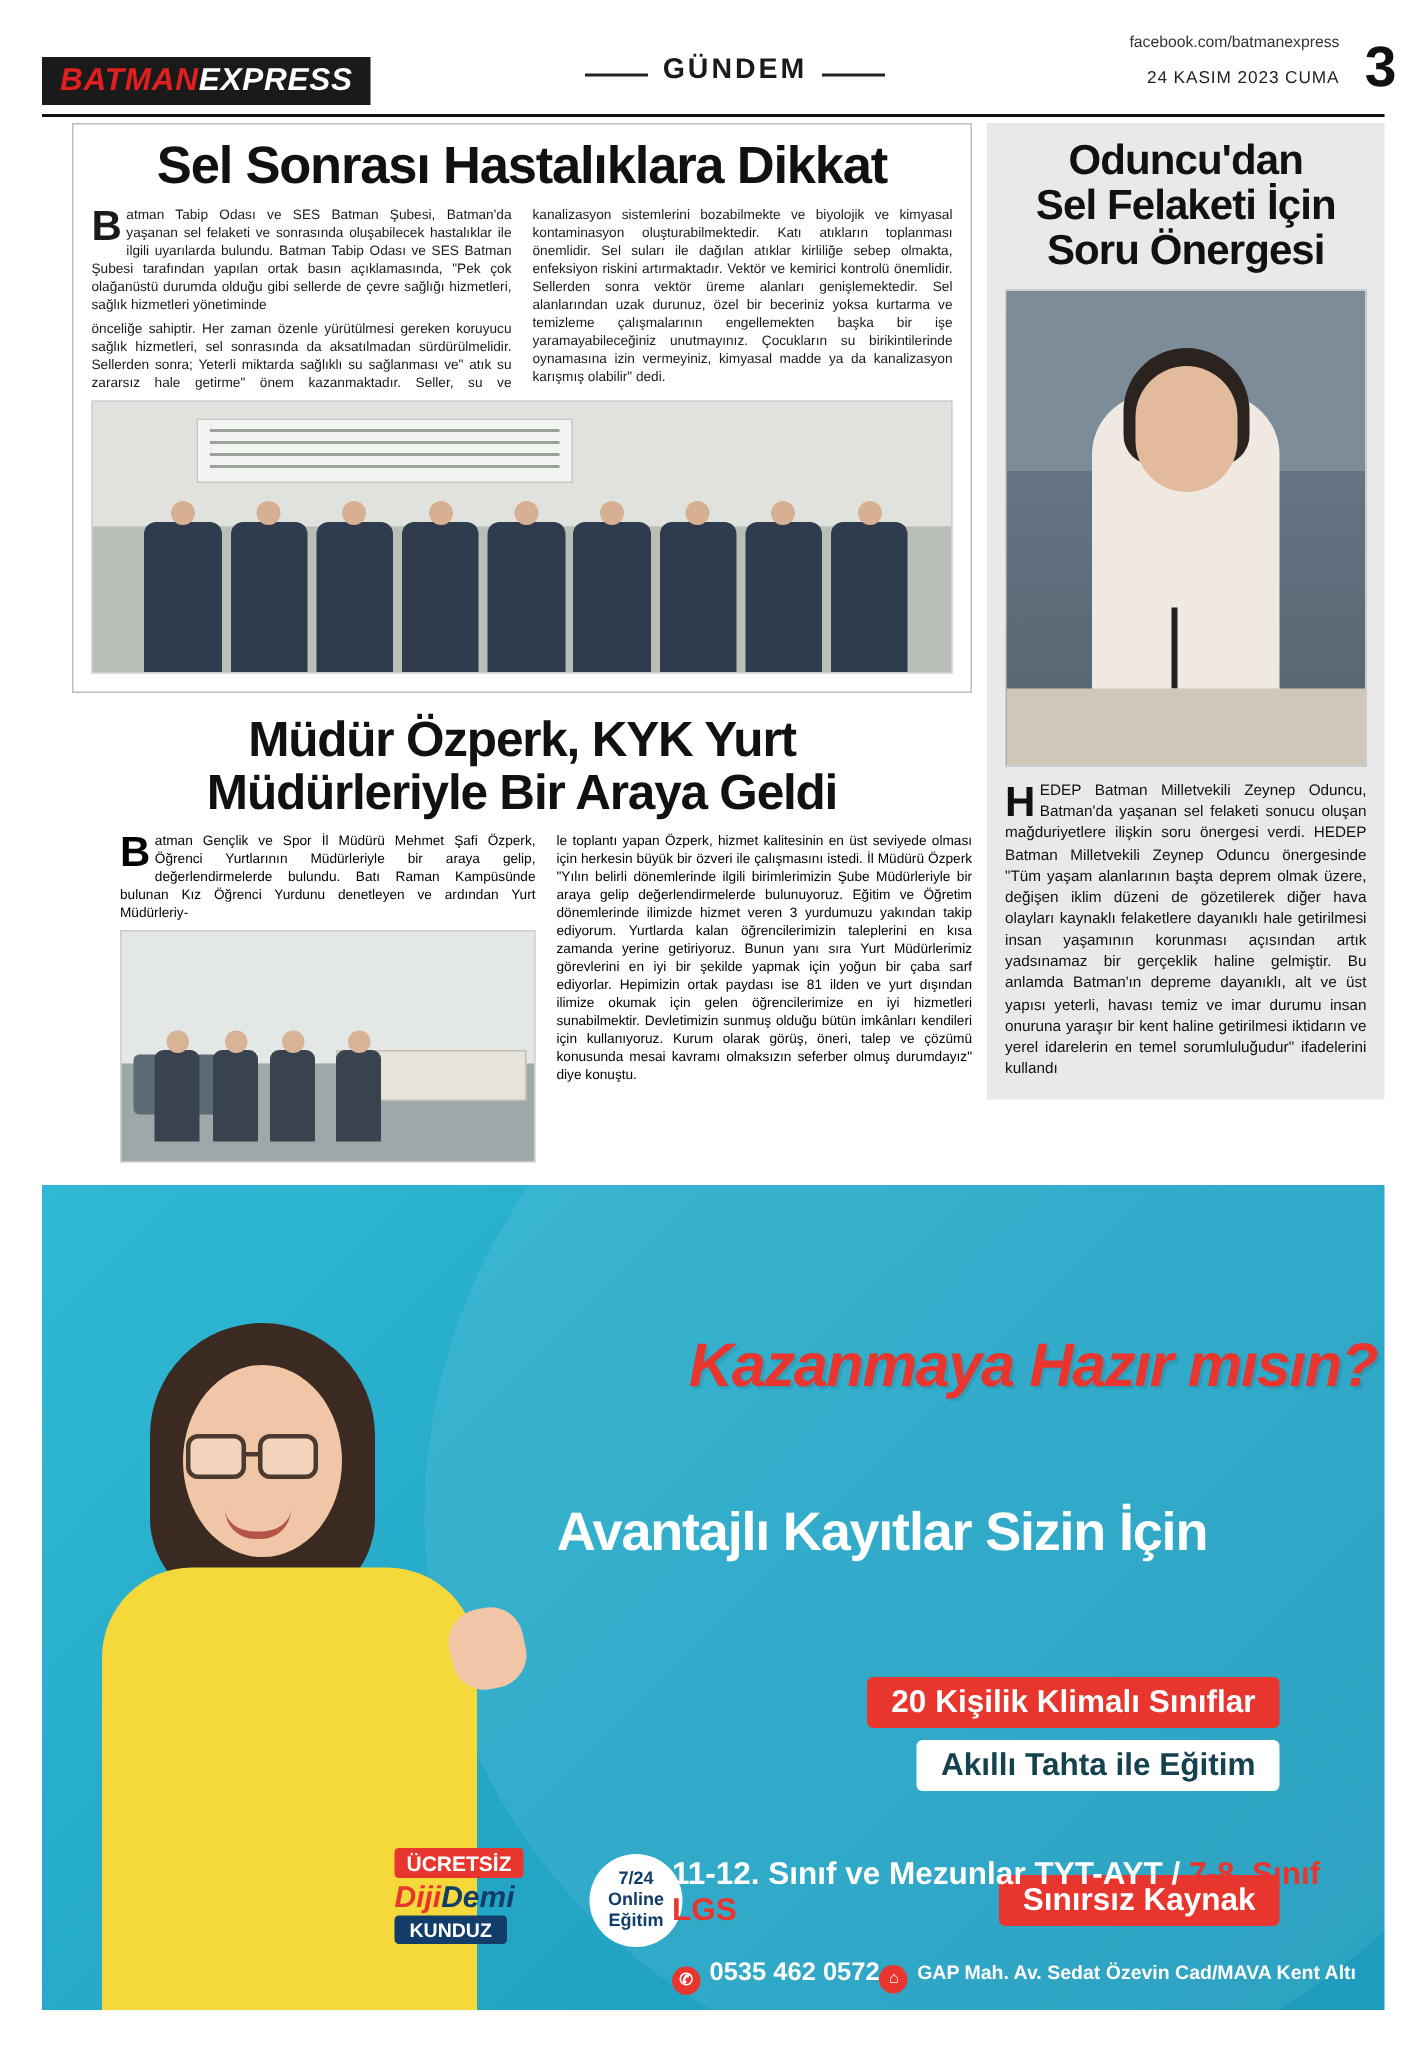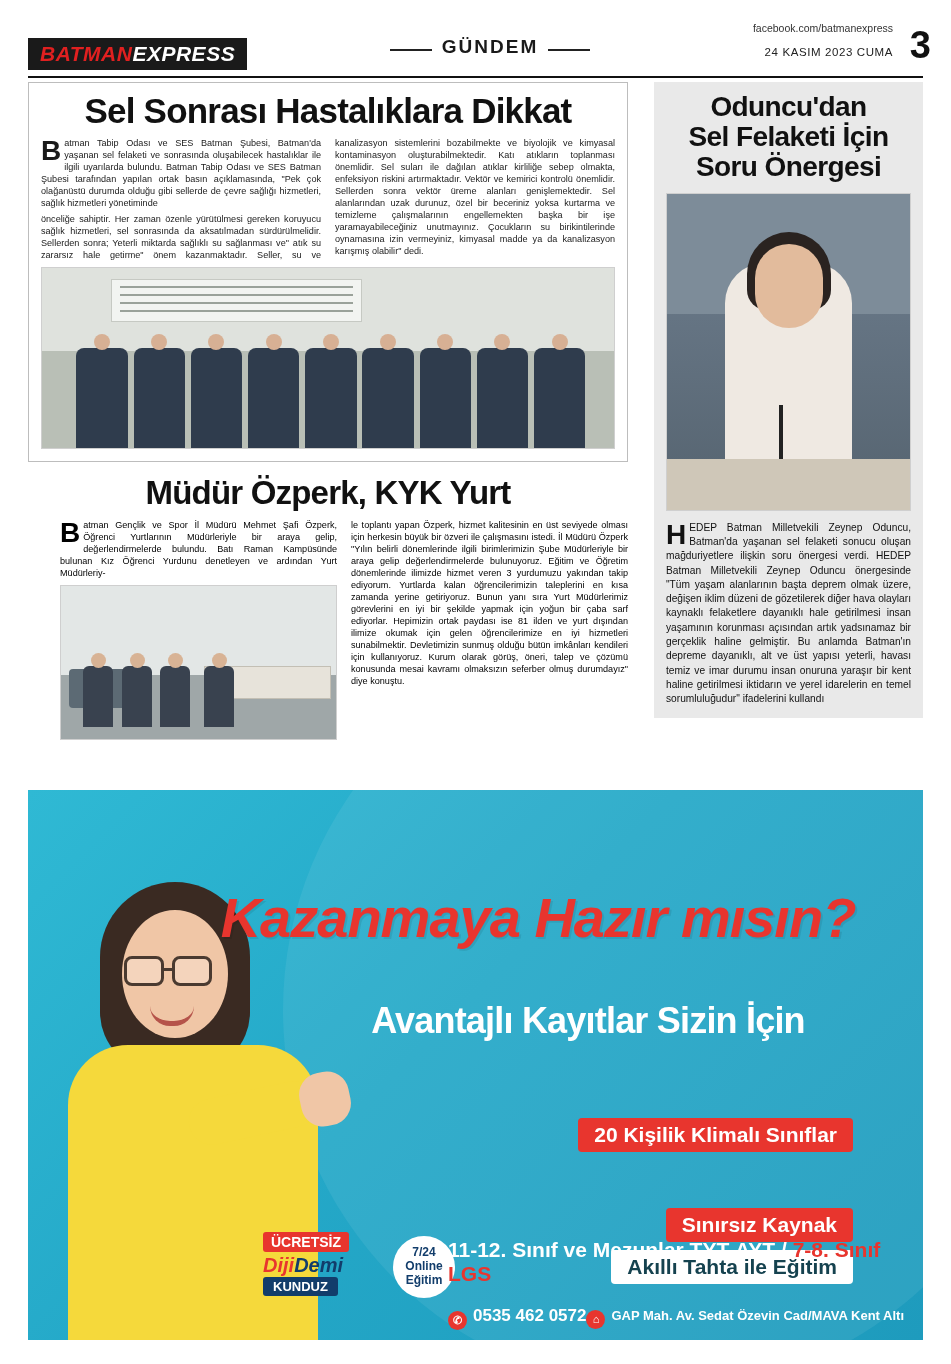--- a/index.html
+++ b/index.html
@@ -81,21 +81,21 @@
     left: 28px; right: 28px; top: 76px;
     height: 2px; background: #111;
   }
 
   
   .content {
     position: absolute;
     left: 28px; top: 82px;
     width: 895px;
   }
-  .cols { display: flex; gap: 26px; align-items: flex-start; }
+  .cols { display: flex; gap: 10px; align-items: flex-start; margin-left: 20px; }
   .col-left { width: 600px; }
   .col-right { width: 285px; background: #e9e9e9; padding: 10px 12px 12px 12px; }
 
   
   .story-box {
     border: 1px solid #bdbdbd;
     background: #fff;
     padding: 10px 12px 12px 12px;
   }
   .headline1 {
@@ -239,22 +239,22 @@
     position:absolute; left:262px; top:232px; width:50px; height:54px;
     background:#f0c6a6; border-radius:22px;
     transform:rotate(-12deg);
   }
   .ad-c1 {
     position:absolute; left:300px; top:32px; width:580px; text-align:center;
     color:#fff; font-weight:bold; font-size:66px; letter-spacing:-1px; line-height:1;
   }
   .ad-c1 .ile { font-size:34px; font-weight:bold; }
   .ad-script {
-    position:absolute; left:130px; top:100px; width:760px; text-align:center;
-    color:#e8352e; font-size:56px; font-style:italic; font-weight:bold;
+    position:absolute; left:130px; top:100px; width:760px; text-align:right;
+    color:#e8352e; font-size:41px; font-style:italic; font-weight:bold;
     letter-spacing:-1px; line-height:1;
     text-shadow: 2px 2px 0 rgba(0,0,0,0.08);
   }
   .ad-sub {
     position:absolute; left:230px; top:210px; width:660px; text-align:center;
     color:#fff; font-weight:bold; font-size:36px; letter-spacing:-0.8px;
   }
   .ad-bullets { position:absolute; right:70px; top:280px; width:430px; text-align:right; }
   .bullet {
     display:inline-block; margin-bottom:8px;
@@ -344,20 +344,21 @@
             <div class="person" style="left:56%"></div>
             <div class="person" style="left:66%"></div>
             <div class="person" style="left:76%"></div>
             <div class="person" style="left:86%"></div>
           </div>
         </div>
 
         <div>
           <div class="headline2">
             <span>Müdür Özperk, KYK Yurt</span><br>
+            <span>Müdürleriyle Bir Araya Geldi</span>
           </div>
 
           <div class="story2-body">
             <div class="story2-left">
               <p class="lead dropcap">Batman Gençlik ve Spor İl Müdürü Mehmet Şafi Özperk, Öğrenci Yurtlarının Müdürleriyle bir araya gelip, değerlendirmelerde bulundu.  Batı Raman Kampüsünde bulunan Kız Öğrenci Yurdunu denetleyen ve ardından Yurt Müdürleriy-</p>
               <div class="photo photo-2 ph ph2">
                 <div class="deskwall"></div>
                 <div class="floor"></div>
                 <div class="desk"></div>
                 <div class="sofa"></div>
@@ -413,22 +414,22 @@
       <div class="hand"></div>
     </div>
 
 
     <div class="ad-script">Kazanmaya Hazır mısın?</div>
 
     <div class="ad-sub">Avantajlı Kayıtlar Sizin İçin</div>
 
     <div class="ad-bullets">
       <div><span class="bullet red">20 Kişilik Klimalı Sınıflar</span></div>
+      <div><span class="bullet">Akıllı Tahta ile Eğitim</span></div>
       <div><span class="bullet red">Sınırsız Kaynak</span></div>
-      <div><span class="bullet">Akıllı Tahta ile Eğitim</span></div>
     </div>
 
     <div class="ad-badges">
       <div class="badge-free">ÜCRETSİZ</div>
       <div class="badge-brand">
         <span class="d">Diji</span><span class="k">Demi</span>
       </div>
       <div class="badge-kunduz">KUNDUZ</div>
       <div class="badge-724">
         <span>7/24</span><br>

